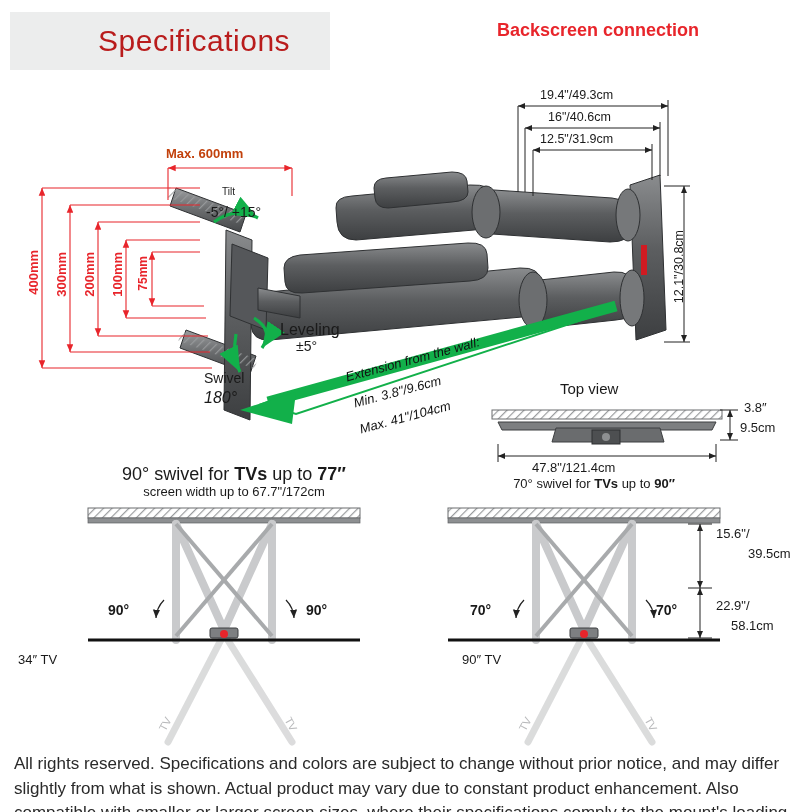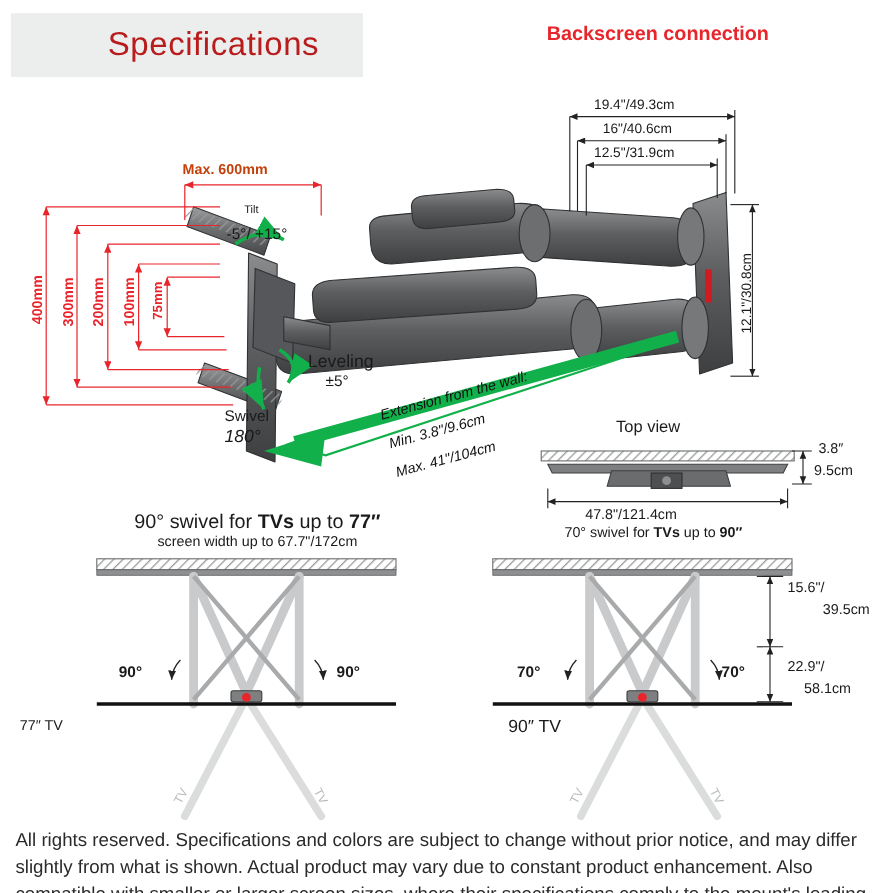--- a/index.html
+++ b/index.html
@@ -283,30 +283,30 @@
 <div class="abs lbl" style="left:744px;top:400px;font-size:13px;">3.8″</div>
 <div class="abs lbl" style="left:740px;top:420px;font-size:13px;">9.5cm</div>
 <div class="abs lbl" style="left:532px;top:460px;font-size:13px;">47.8"/121.4cm</div>
 
 <div class="abs center" style="left:100px;top:464px;width:268px;font-size:18px;">
   <span>90° swivel for </span><b>TVs</b><span> up to </span><b>77″</b>
 </div>
 <div class="abs center" style="left:100px;top:484px;width:268px;font-size:13px;">screen width up to 67.7"/172cm</div>
 <div class="abs" style="left:108px;top:602px;font-size:14px;font-weight:bold;">90°</div>
 <div class="abs" style="left:306px;top:602px;font-size:14px;font-weight:bold;">90°</div>
-<div class="abs" style="left:18px;top:652px;font-size:13px;">77″ TV</div>
+<div class="abs" style="left:18px;top:652px;font-size:13px;">34″ TV</div>
 <div class="abs" style="left:158px;top:718px;font-size:11px;color:#b9babc;transform:rotate(-62deg);">TV</div>
 <div class="abs" style="left:284px;top:718px;font-size:11px;color:#b9babc;transform:rotate(62deg);">TV</div>
 
 <div class="abs center" style="left:460px;top:476px;width:268px;font-size:13px;">
   <span>70° swivel for </span><b>TVs</b><span> up to </span><b>90″</b>
 </div>
 <div class="abs" style="left:470px;top:602px;font-size:14px;font-weight:bold;">70°</div>
 <div class="abs" style="left:656px;top:602px;font-size:14px;font-weight:bold;">70°</div>
 <div class="abs lbl" style="left:716px;top:526px;font-size:13px;">15.6"/</div>
 <div class="abs lbl" style="left:716px;top:546px;font-size:13px;margin-left:32px;">39.5cm</div>
 <div class="abs lbl" style="left:716px;top:598px;font-size:13px;">22.9"/</div>
 <div class="abs lbl" style="left:716px;top:618px;font-size:13px;margin-left:15px;">58.1cm</div>
-<div class="abs" style="left:462px;top:652px;font-size:16px;">90″ TV</div>
+<div class="abs" style="left:462px;top:652px;font-size:13px;">90″ TV</div>
 <div class="abs" style="left:518px;top:718px;font-size:11px;color:#b9babc;transform:rotate(-62deg);">TV</div>
 <div class="abs" style="left:644px;top:718px;font-size:11px;color:#b9babc;transform:rotate(62deg);">TV</div>
 
 <div class="abs" id="footer">All rights reserved. Specifications and colors are subject to change without prior notice, and may differ slightly from what is shown. Actual product may vary due to constant product enhancement. Also compatible with smaller or larger screen sizes, where their specifications comply to the mount's loading capacity and VESA back hole pattern.</div>
 
 </body></html>

